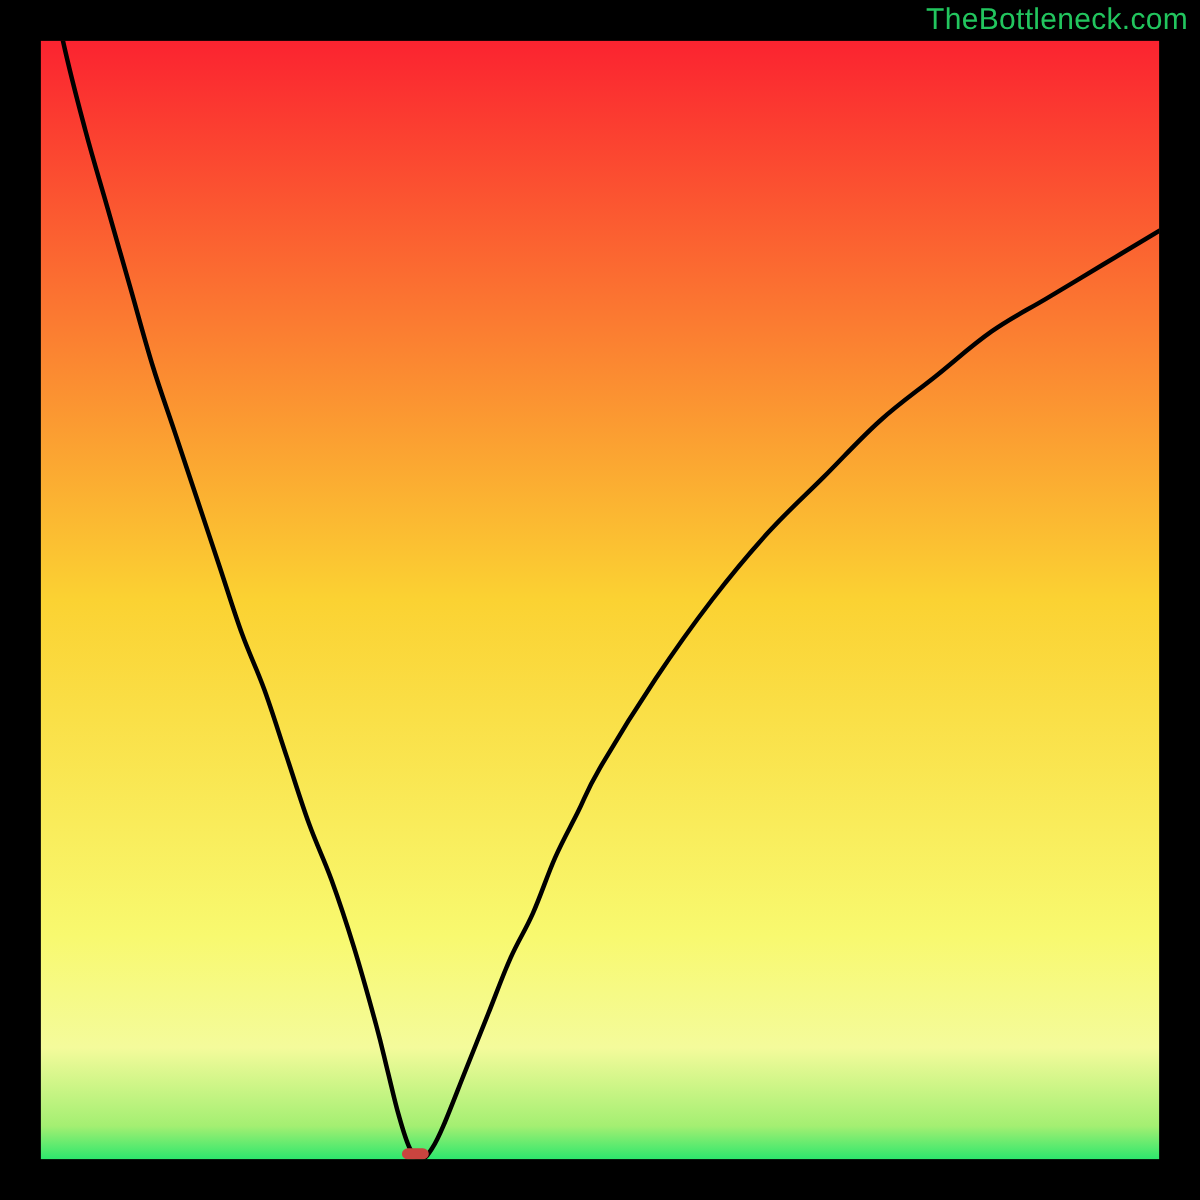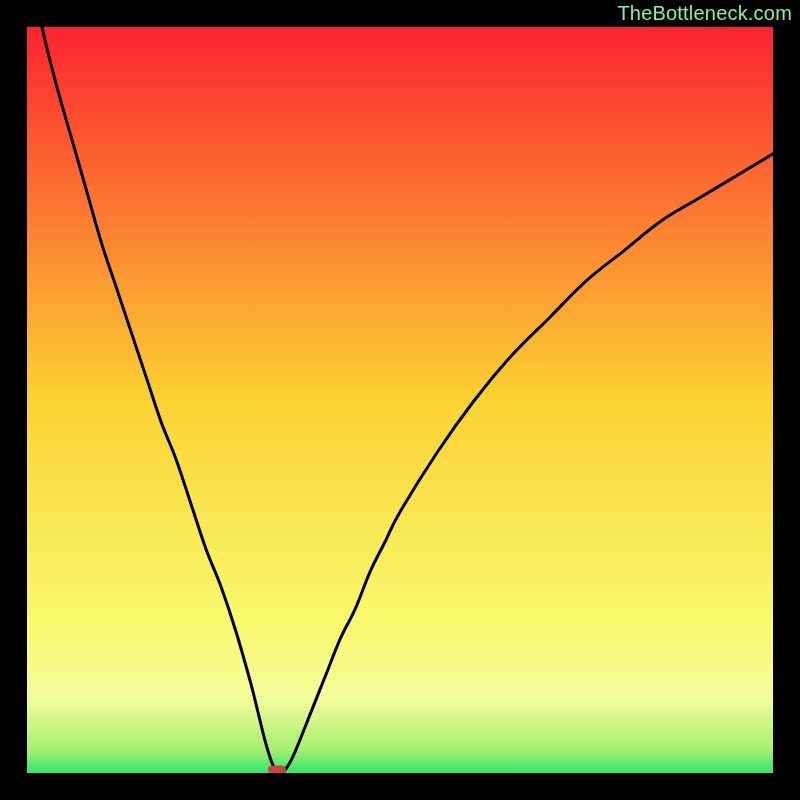--- a/index.html
+++ b/index.html
@@ -22,21 +22,21 @@
     left: 27px;
     top: 27px;
     width: 746px;
     height: 746px;
     overflow: hidden;
   }
   .attribution {
     position: absolute;
     top: 2px;
     right: 8px;
-    color: #86efac;
+    color: #22c55e;
     font-size: 20px;
     font-weight: 500;
     letter-spacing: 0.2px;
     margin-left: 36px;
   }
   svg {
     display: block;
   }
 </style>
 </head>

